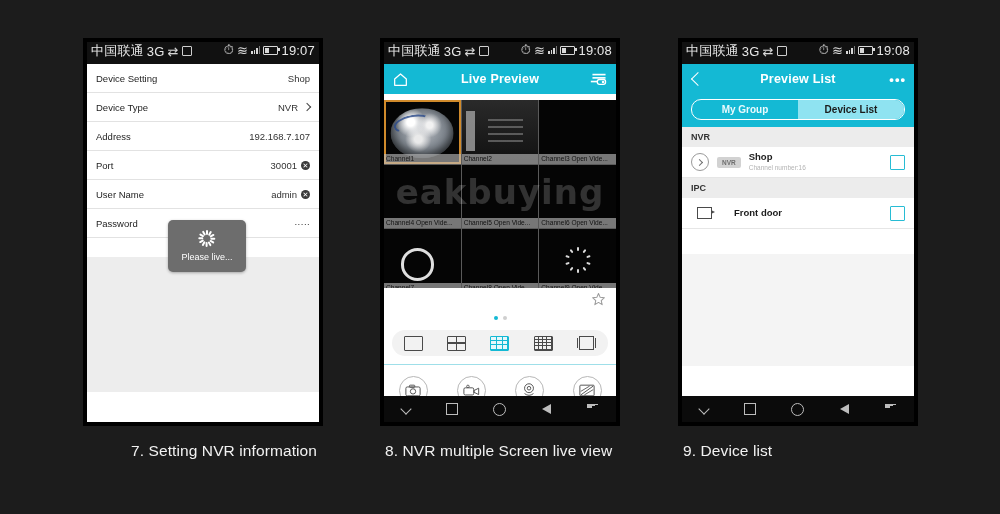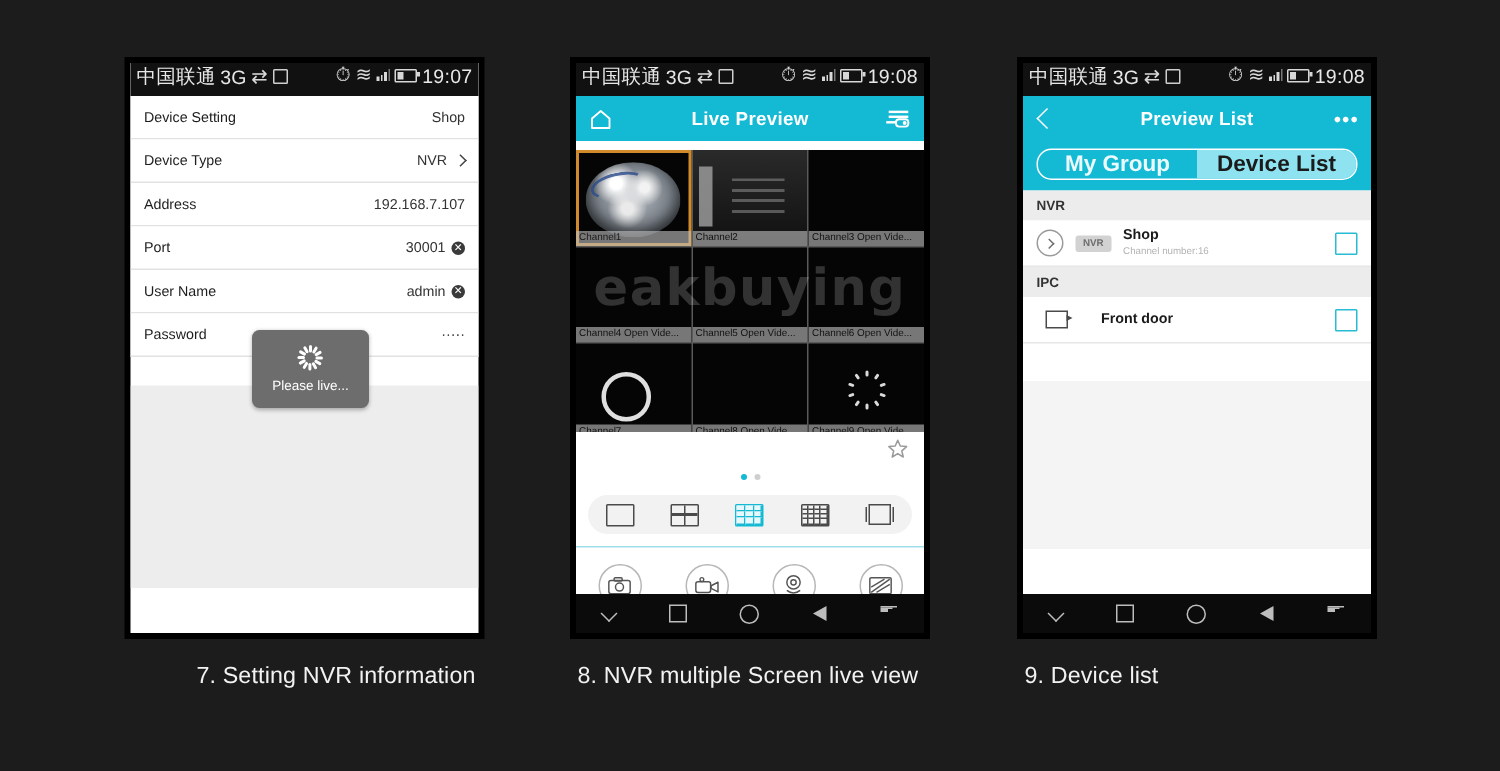--- a/index.html
+++ b/index.html
@@ -139,21 +139,21 @@
     border-left:1.3px solid #4a4a4a;border-right:1.3px solid #4a4a4a;}
   .divider-t{position:absolute;left:0;right:0;top:76px;height:1px;background:#9fdfe9;}
   .actionbar{position:absolute;left:0;right:0;top:80px;height:44px;display:flex;align-items:center;
     justify-content:space-around;}
   .circbtn{width:27px;height:27px;border-radius:50%;border:1.2px solid #b7b7b7;
     display:flex;align-items:center;justify-content:center;}
 
   
   .segwrap{background:#14b9d4;padding:5px 9px 7px;}
   .seg{height:19px;border:1.3px solid #ffffff;border-radius:10px;display:flex;overflow:hidden;}
-  .seg div{flex:1;display:flex;align-items:center;justify-content:center;font-size:15px;font-weight:bold;}
+  .seg div{flex:1;display:flex;align-items:center;justify-content:center;font-size:10px;font-weight:bold;}
   .seg .a{color:#eafafd;}
   .seg .b{background:#8fe3f1;color:#1b1b1b;}
   .sect{height:20px;background:#ececec;display:flex;align-items:center;padding:0 9px;
     font-size:9px;font-weight:bold;color:#333;}
   .drow{height:30px;background:#fff;display:flex;align-items:center;padding:0 9px;
     border-bottom:1px solid #e6e6e6;}
   .arrowbtn{width:16px;height:16px;border-radius:50%;border:1.2px solid #9a9a9a;
     display:flex;align-items:center;justify-content:center;margin-right:8px;}
   .arrowbtn i{width:4px;height:4px;border-top:1.3px solid #6f6f6f;border-right:1.3px solid #6f6f6f;
     transform:rotate(45deg);margin-left:-1.5px;}

